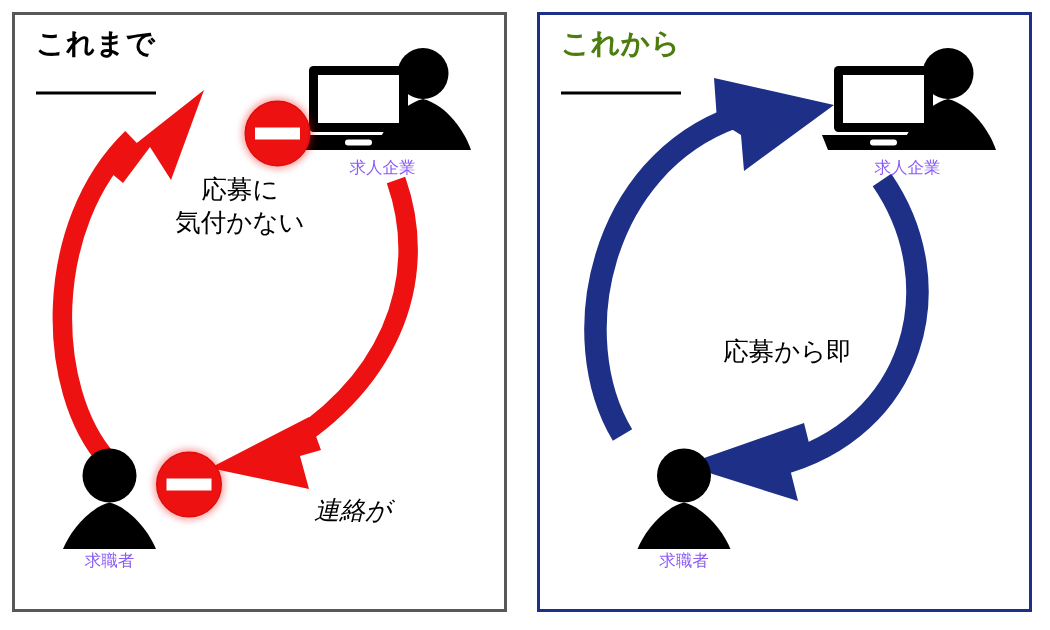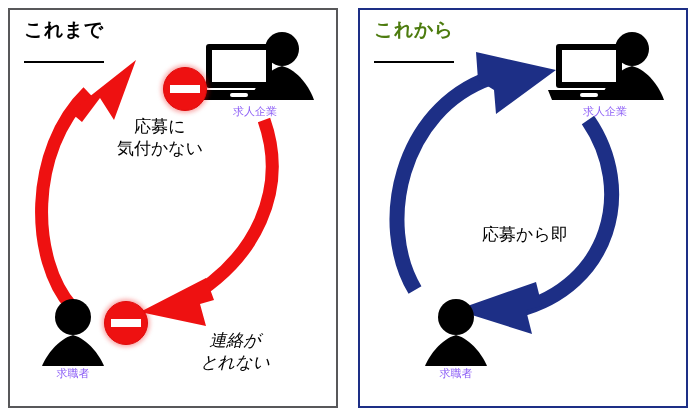--- a/index.html
+++ b/index.html
@@ -175,21 +175,20 @@
 
     <div class="noentry" style="left:153px; top:57px;"></div>
     <div class="noentry" style="left:94px; top:291px;"></div>
 
     <div class="caption" style="left:85px; top:106px; width:130px;">
       <span class="cl">応募に</span>
       <span class="cl">気付かない</span>
     </div>
     <div class="caption" style="left:160px; top:320px; width:130px;font-style:italic;">
       <span class="cl">連絡が</span>
-      <span class="cl">とれない</span>
     </div>
 
   </div>
 
   <div class="panel panel-after">
 
     <div class="panel-title">これから</div>
 
     <svg class="arrow-layer" viewBox="0 0 326 396">
 

